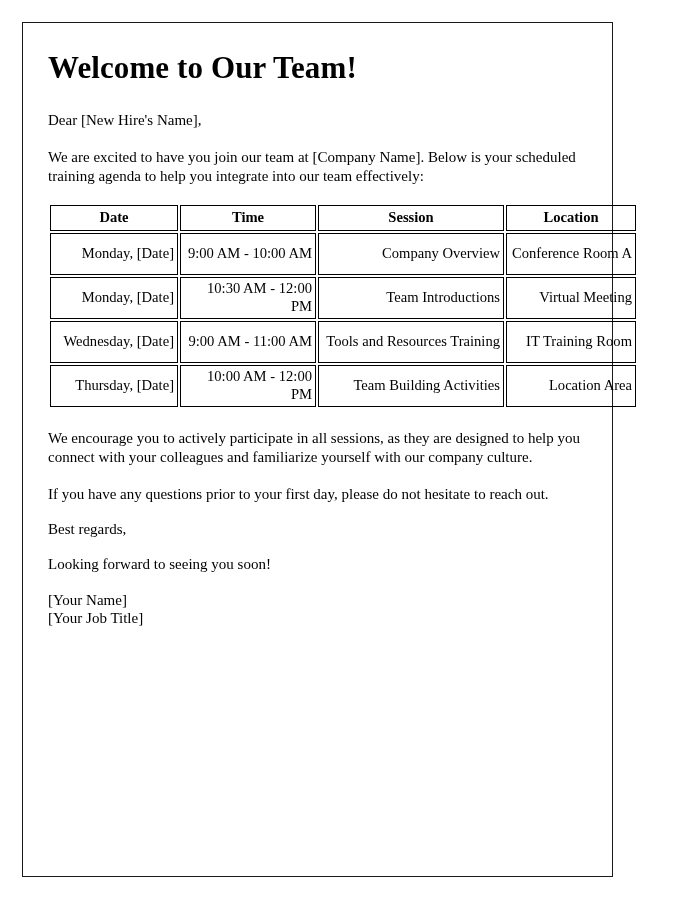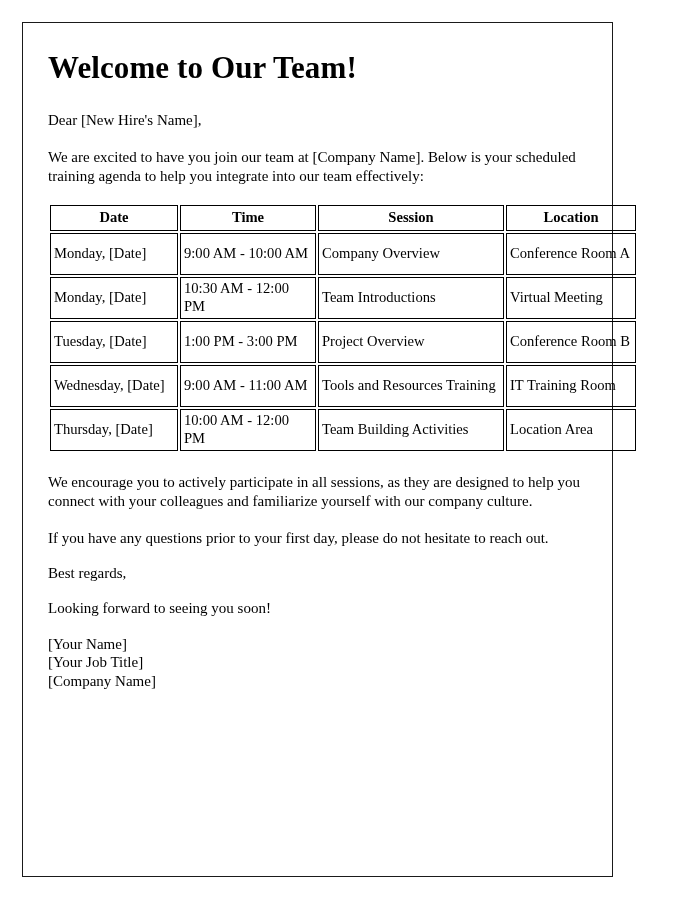--- a/index.html
+++ b/index.html
@@ -67,21 +67,21 @@
     padding: 2px 3px;
     vertical-align: middle;
     word-wrap: break-word;
   }
   table.schedule th {
     text-align: center;
     font-weight: bold;
     height: 20px;
   }
   table.schedule td {
-    text-align: left;
+    text-align: right;
     height: 36px;
   }
   col.c-date     { width: 128px; }
   col.c-time     { width: 136px; }
   col.c-session  { width: 186px; }
   col.c-location { width: 130px; }
 
   .closing-block p.para { margin: 0 0 18px 0; }
   .closing-block p.para.tight { margin: 0 0 16px 0; }
 
@@ -127,26 +127,20 @@
           <td>Company Overview</td>
           <td>Conference Room A</td>
         </tr>
         <tr>
           <td>Monday, [Date]</td>
           <td>10:30 AM - 12:00 PM</td>
           <td>Team Introductions</td>
           <td>Virtual Meeting</td>
         </tr>
         <tr>
-          <td>Tuesday, [Date]</td>
-          <td>1:00 PM - 3:00 PM</td>
-          <td>Project Overview</td>
-          <td>Conference Room B</td>
-        </tr>
-        <tr>
           <td>Wednesday, [Date]</td>
           <td>9:00 AM - 11:00 AM</td>
           <td>Tools and Resources Training</td>
           <td>IT Training Room</td>
         </tr>
         <tr>
           <td>Thursday, [Date]</td>
           <td>10:00 AM - 12:00 PM</td>
           <td>Team Building Activities</td>
           <td>Location Area</td>
@@ -157,17 +151,16 @@
     <div class="closing-block">
       <p class="para">We encourage you to actively participate in all sessions, as they are designed to help you connect with your colleagues and familiarize yourself with our company culture.</p>
       <p class="para tight">If you have any questions prior to your first day, please do not hesitate to reach out.</p>
       <p class="para tight">Best regards,</p>
       <p class="para tight">Looking forward to seeing you soon!</p>
     </div>
 
     <div class="signature">
       <div>[Your Name]</div>
       <div>[Your Job Title]</div>
-      <div>[Company Name]</div>
     </div>
 
   </div>
 </div>
 
 </body></html>

